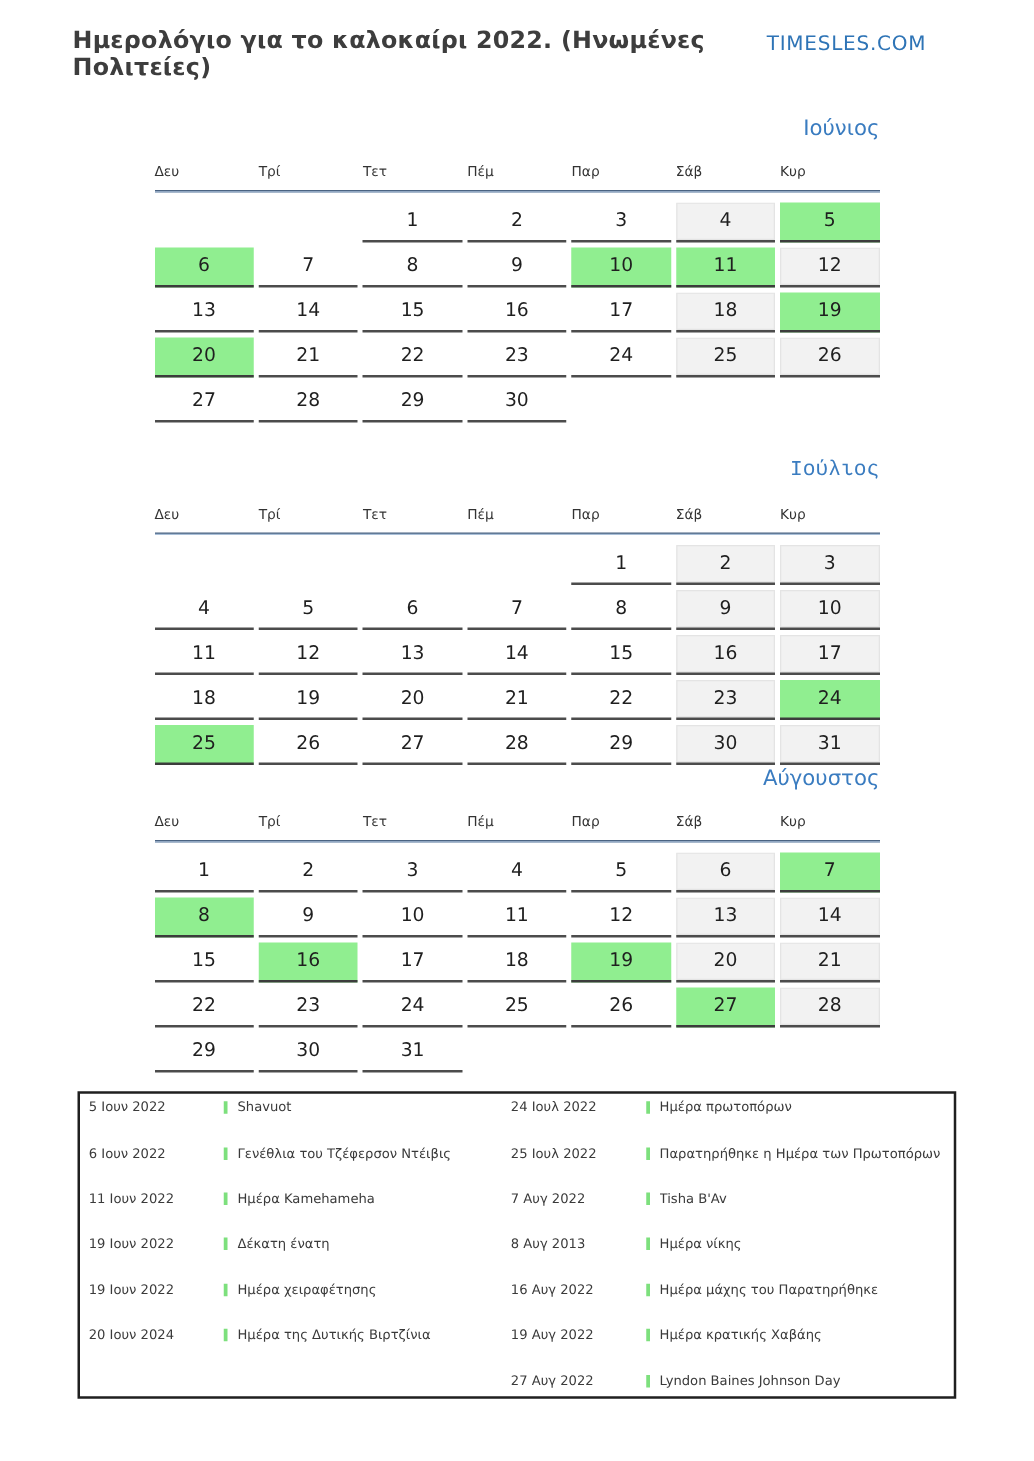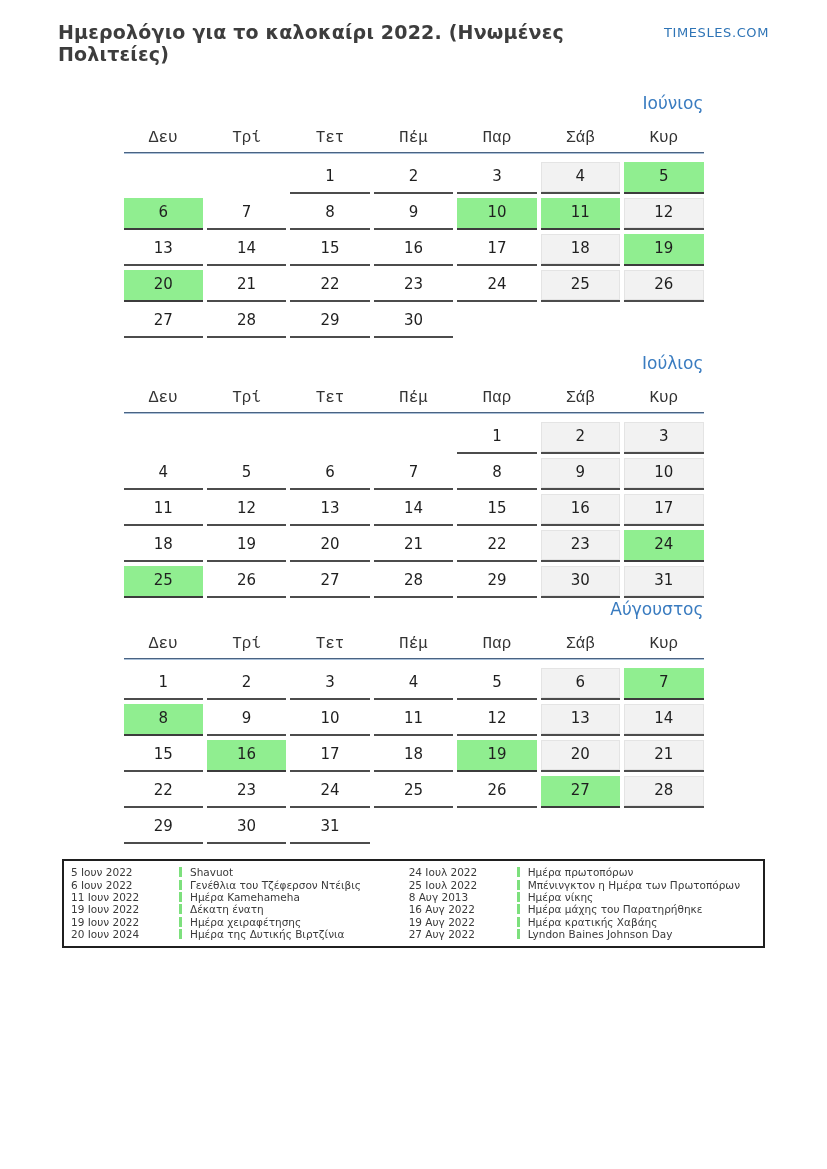--- a/index.html
+++ b/index.html
@@ -10,59 +10,58 @@
     overflow: hidden;
     font-family: "DejaVu Sans", "Liberation Sans", sans-serif;
     color: #333;
     position: relative;
   }
   
   .page-header {
     display: flex;
     justify-content: space-between;
     align-items: flex-start;
-    padding: 21px 58px 0 58px;
+    padding: 21px 86px 0 58px;
   }
   .page-title {
     font-size: 19px;
     color: #3d3d3d;
     letter-spacing: 0.2px;
   }
   .brand-link {
-    font-size: 13px;
+    font-size: 16px;
     color: #2e74b6;
     text-decoration: none;
     letter-spacing: 0.6px;
     margin-top: 4px;
   }
   
   .month-section { width: 580px; margin: 0 auto; }
   .month-title {
     text-align: right;
     font-size: 17px;
     color: #3a7cc0;
     height: 22px;
     line-height: 22px;
   }
   .m-june   .month-title { margin-top: 27px; }
-  .m-july   .month-title { margin-top: 14px; }
+  .m-july   .month-title { margin-top: 28px; font-family: Liberation Mono, monospace; }
   .m-august .month-title { }
   .weekday-row {
     display: grid;
     grid-template-columns: repeat(7, 1fr);
     column-gap: 4px;
     margin-top: 14px;
     height: 20px;
   }
   .weekday {
-    text-align: center;
-    font-size: 16px;
+    text-align: left;
+    font-size: 11px;
     color: #333;
     line-height: 20px;
-    font-family: Liberation Mono, monospace;
   }
   .header-rule {
     margin-top: 4px;
     height: 2px;
     background: #4a6382;
     border-bottom: 1px solid #a9bfd8;
   }
   .day-grid {
     display: grid;
     grid-template-columns: repeat(7, 1fr);
@@ -95,21 +94,21 @@
   
   .legend-box {
     width: 703px;
     margin: 15px auto 0 auto;
     border: 2px solid #1f1f1f;
     padding: 5px 7px 6px 7px;
     display: grid;
     grid-template-columns: 1fr 1.06fr;
     column-gap: 10px;
   }
-  .legend-col { display: flex; flex-direction: column; }
+  .legend-col { display: flex; flex-direction: column; gap: 24px; }
   .legend-row {
     display: grid;
     grid-template-columns: 100px 3px 1fr;
     column-gap: 8px;
     align-items: center;
     height: 12.4px;
   }
   .legend-date {
     font-size: 10.5px;
     color: #3a3a3a;
@@ -316,21 +315,26 @@
     </div>
     <div class="legend-col">
       <div class="legend-row">
         <span class="legend-date">24 Ιουλ 2022</span>
         <span class="legend-bar"></span>
         <span class="legend-name">Ημέρα πρωτοπόρων</span>
       </div>
       <div class="legend-row">
         <span class="legend-date">25 Ιουλ 2022</span>
         <span class="legend-bar"></span>
-        <span class="legend-name">Μπένινγκτον η Ημέρα των Πρωτοπόρων</span>
+        <span class="legend-name">Παρατηρήθηκε η Ημέρα των Πρωτοπόρων</span>
+      </div>
+      <div class="legend-row">
+        <span class="legend-date">7 Αυγ 2022</span>
+        <span class="legend-bar"></span>
+        <span class="legend-name">Tisha B'Av</span>
       </div>
       <div class="legend-row">
         <span class="legend-date">8 Αυγ 2013</span>
         <span class="legend-bar"></span>
         <span class="legend-name">Ημέρα νίκης</span>
       </div>
       <div class="legend-row">
         <span class="legend-date">16 Αυγ 2022</span>
         <span class="legend-bar"></span>
         <span class="legend-name">Ημέρα μάχης του Παρατηρήθηκε</span>

